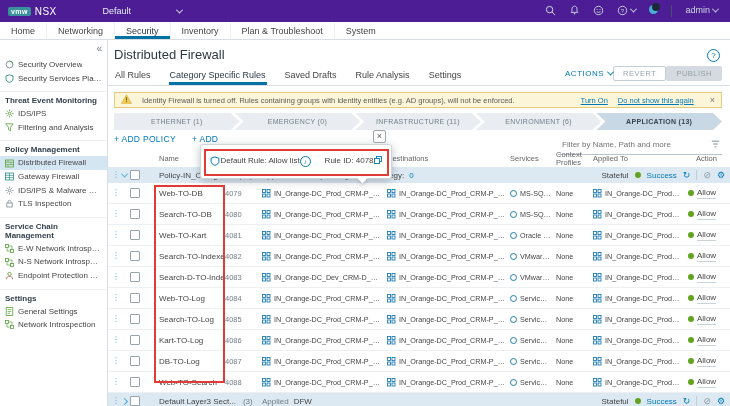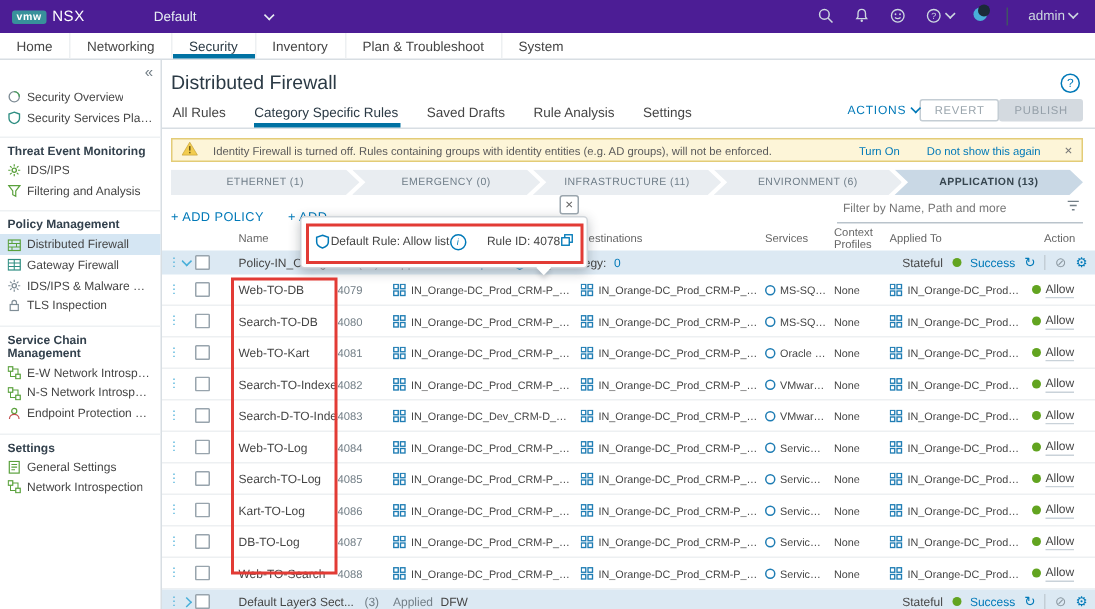--- a/index.html
+++ b/index.html
@@ -43,30 +43,30 @@
   .tab{font-size:9px;color:#454545;padding:4px 1px 5px;margin-right:17px}
   .tab.active{box-shadow:inset 0 -3px 0 #0072a3;color:#2b3a45}
   .tab-actions{margin-left:auto;display:flex;align-items:center;padding-bottom:4px}
   .actions-link{color:#0079b8;font-size:8px;letter-spacing:.5px;display:flex;gap:4px;align-items:center}
   .btn{font-size:7.5px;letter-spacing:.5px;padding:2px 9px;border-radius:2px}
   .btn.revert{border:1px solid #c4cdd4;color:#9aa5ad;background:#fff}
   .btn.publish{background:#d4dae0;color:#949fa8;border:1px solid #d4dae0}
   
   .banner{margin:6px 8px 0 6px;background:#fdf5d8;border:1px solid #e3cc77;display:flex;align-items:center;gap:10px;padding:0 6px;font-size:7.5px;color:#5a5a5a;height:16px;box-sizing:border-box}
   .banner .flex1{flex:1;overflow:hidden;white-space:nowrap}
-  .blink{color:#0079b8;margin-left:8px;white-space:nowrap}
+  .blink{color:#0079b8;text-decoration:underline;margin-left:0;white-space:nowrap}
   .banner-close{color:#777;font-size:9px;margin-left:6px}
   
   .cats{display:flex;margin:5px 8px 0 6px;height:17px}
   .cat{flex:1;display:flex;align-items:center;justify-content:center;font-size:7px;letter-spacing:.3px;color:#6f7d88;background:#e9edf1;
        clip-path:polygon(0 0,calc(100% - 9px) 0,100% 50%,calc(100% - 9px) 100%,0 100%,9px 50%);margin-left:-5px}
   .cat:first-child{clip-path:polygon(0 0,calc(100% - 9px) 0,100% 50%,calc(100% - 9px) 100%,0 100%);margin-left:0}
   .cat.active{background:#c9d8e5;color:#36454f;font-weight:bold}
   
-  .toolbar{height:21px;box-sizing:border-box;display:flex;align-items:flex-end;padding:4px 8px 2px 6px}
+  .toolbar{height:21px;box-sizing:border-box;display:flex;align-items:flex-start;padding:4px 8px 2px 6px}
   .add-link{color:#0079b8;font-size:8.5px;letter-spacing:.3px;margin-right:16px;white-space:nowrap}
   .filter-wrap{margin-left:auto;display:flex;align-items:center;border-bottom:1px solid #b9c3cb;width:160px;padding:1px 2px;gap:4px}
   .filter-input{border:none;outline:none;font-size:8px;color:#454545;flex:1;background:transparent;font-family:"Liberation Sans",sans-serif;min-width:0}
   
   .trow{display:grid;grid-template-columns:13px 26px 78px 37px 125px 123px 46px 37px 95px 42px;align-items:center}
   .cell{display:flex;align-items:center;gap:3px;overflow:hidden;padding-right:5px;min-width:0}
   .tx{overflow:hidden;text-overflow:ellipsis;white-space:nowrap;min-width:0}
   .thead{height:16px;font-size:7.5px;color:#666}
   .thead .cell{line-height:1.05}
   .c-name{padding-left:12px}

